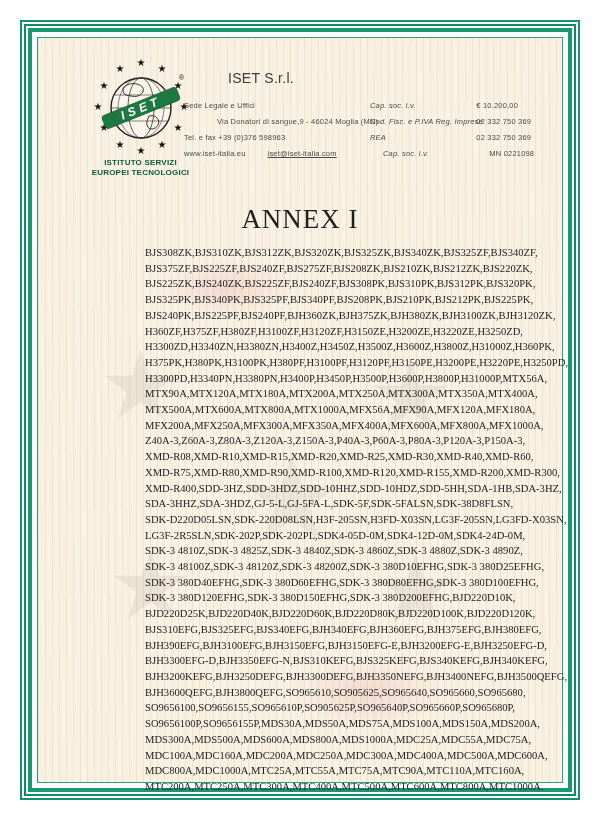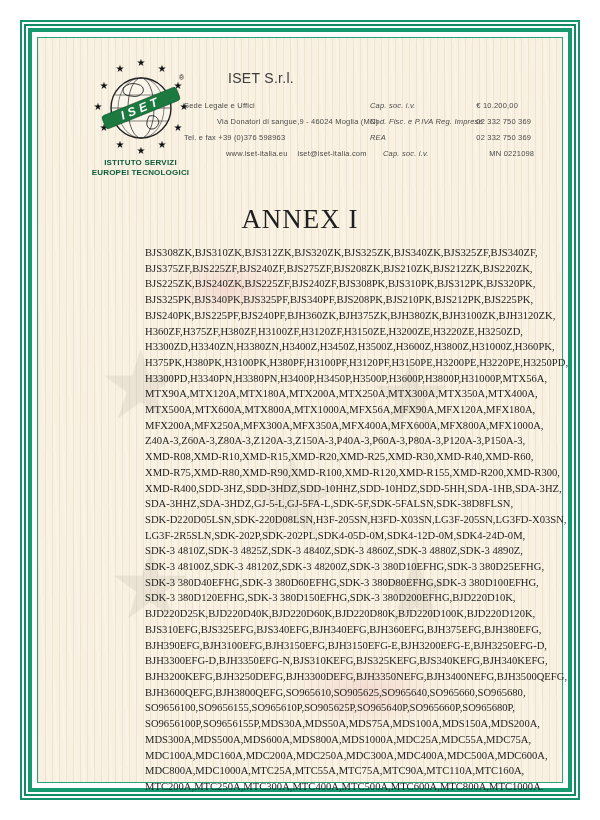--- a/index.html
+++ b/index.html
@@ -21,22 +21,22 @@
   }
   
   .wm-star{position:absolute;color:rgba(140,130,115,.13);font-size:95px;line-height:1;pointer-events:none;}
   .wm-pink{position:absolute;background:radial-gradient(ellipse at center, rgba(215,110,120,.18), rgba(215,110,120,0) 70%);pointer-events:none;}
   
   .logo-wrap{position:absolute;left:40px;top:20px;width:125px;text-align:center;}
   .logo-svg{width:100px;height:100px;display:block;margin:0 auto;}
   .org-name{font-weight:bold;color:#0e5a3b;font-size:8px;line-height:10px;letter-spacing:.2px;}
   .company{position:absolute;left:146px;top:32px;font-size:14px;color:#3c3c3c;letter-spacing:.3px;margin-left:44px;}
   .hrow{position:absolute;font-size:7.5px;color:#4a4a4a;letter-spacing:.2px;white-space:nowrap;}
-  .hrow a{color:#4a4a4a;text-decoration:none;margin-left:42px;}
-  .hrow .mail{margin-left:10px;}
+  .hrow a{color:#4a4a4a;text-decoration:none;}
+  .hrow .mail{text-decoration:underline;margin-left:22px;}
   .rlabel{display:inline-block;width:104px;font-style:italic;}
   
   .title{
     position:absolute;left:0;right:0;top:166px;text-align:center;
     font-family:"Liberation Serif", serif;font-size:27px;color:#1f1f1f;letter-spacing:1px;
   }
   .codes{
     position:absolute;left:107px;top:207px;width:400px;
     font-family:"Liberation Serif", serif;font-size:10.6px;color:#222222;
   }

